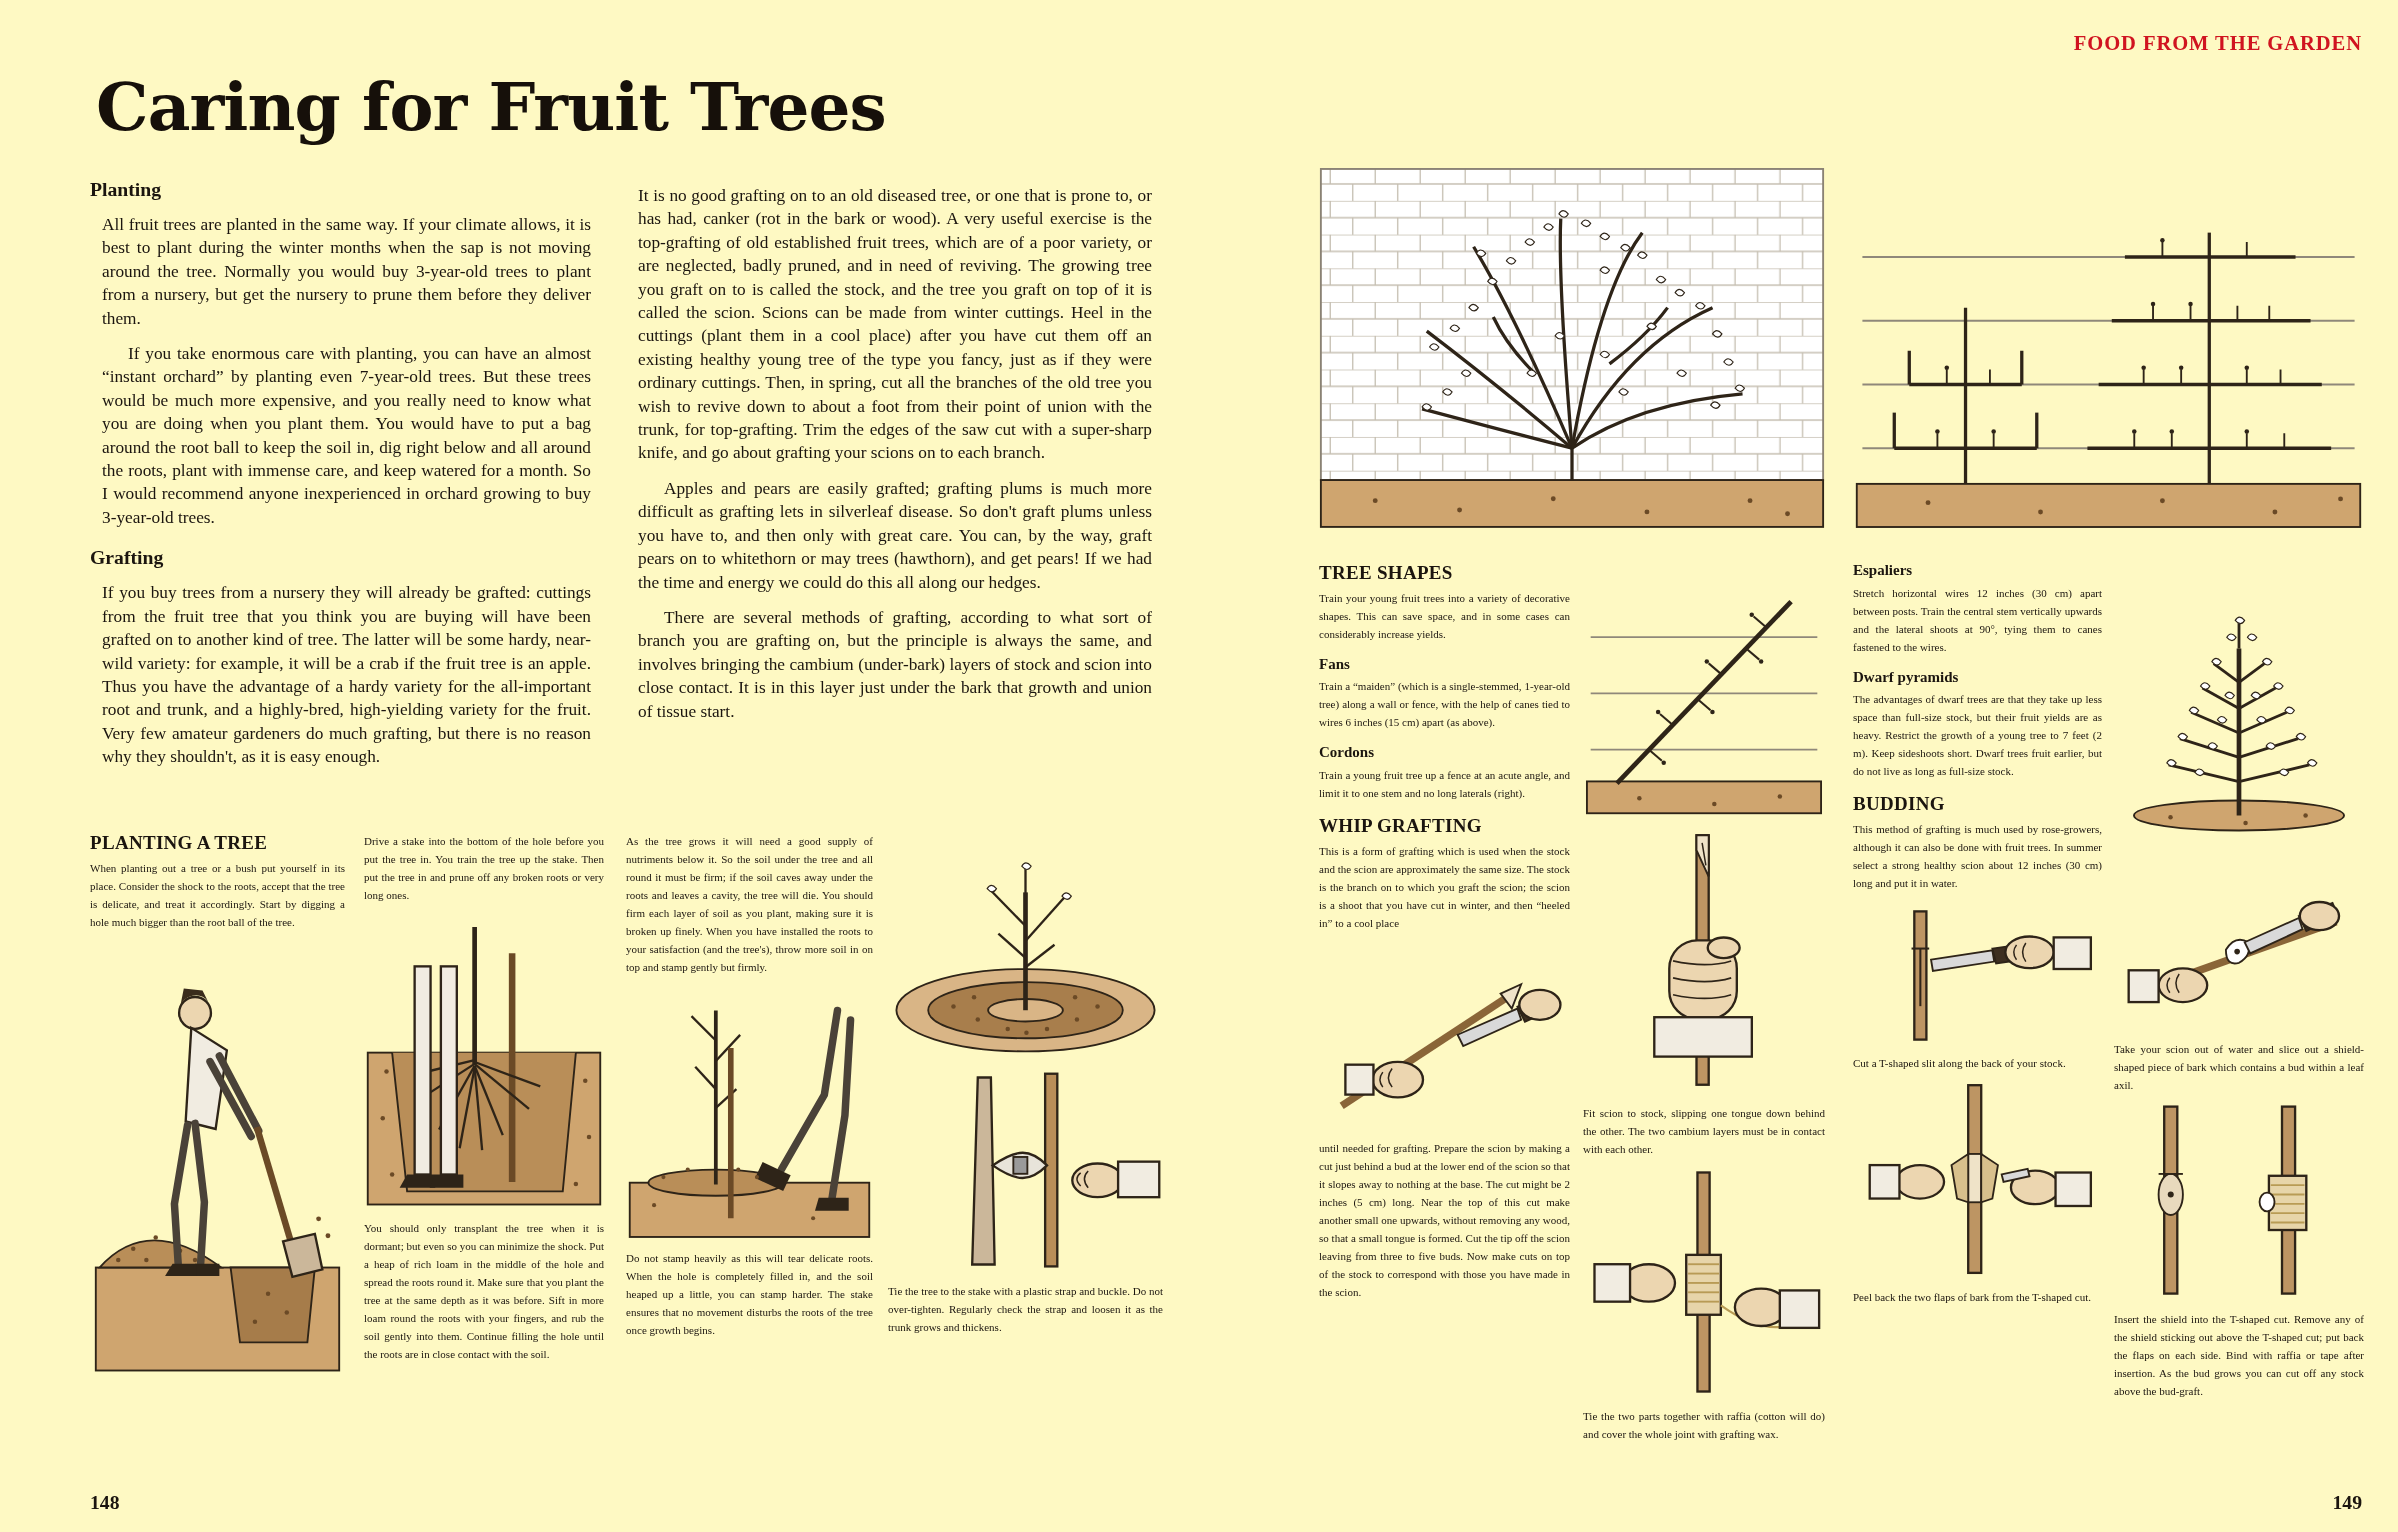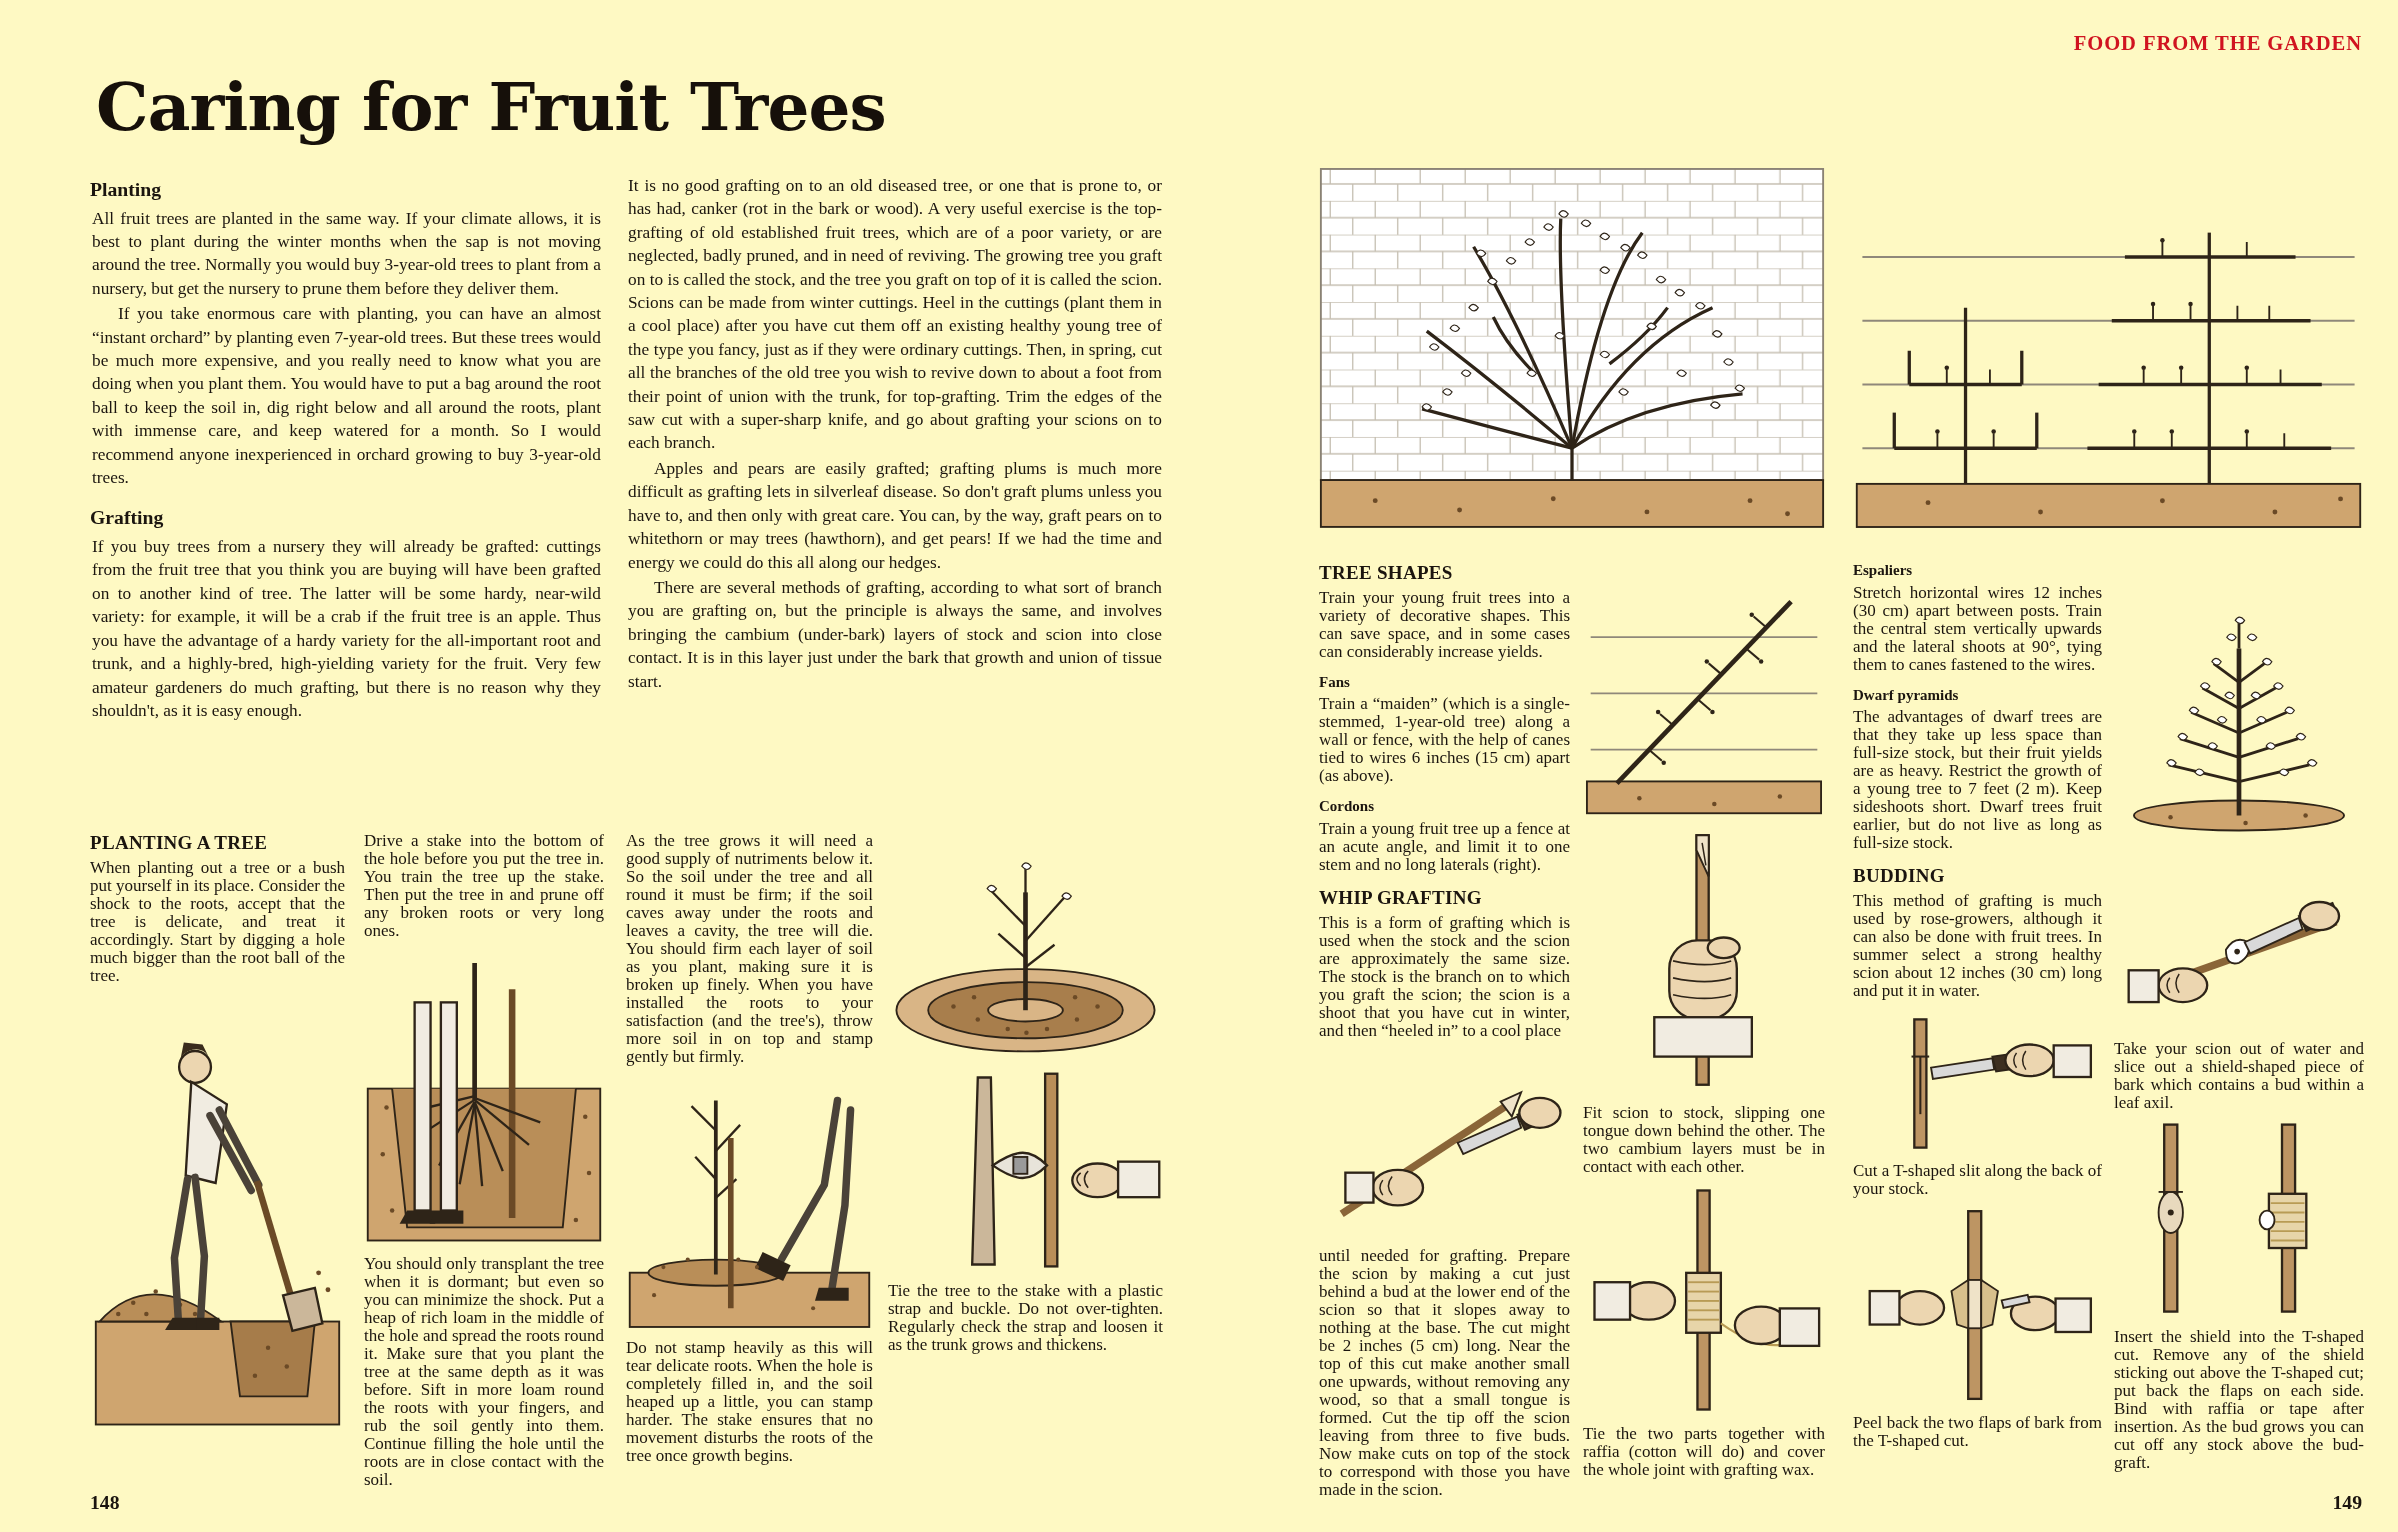--- a/index.html
+++ b/index.html
@@ -2,25 +2,25 @@
 <html style="font-size:15px"><head>
 <meta charset="utf-8">
 <style>
   html,body{margin:0;padding:0;background:#e8e6e1;}
   .spread{position:relative;width:2399px;height:1533px;background:#fef9c3;overflow:hidden;
           font-family:"Liberation Serif", serif;color:#1b150f;}
   .abs{position:absolute;}
   .running-head{top:32px;right:37px;font-size:20.6px;font-weight:bold;color:#d01420;letter-spacing:0.9px;}
   .title{left:88px;top:60px;margin:8px;font-size:66px;font-weight:bold;letter-spacing:-0.9px;color:#16100a;
          font-family:"DejaVu Serif", serif;}
-  .body{font-size:17.3px;line-height:23.4px;text-align:justify;margin:2px;font-family:Liberation Serif, serif;}
+  .body{font-size:17.3px;line-height:23.4px;text-align:justify;margin:12px;font-family:Liberation Serif, serif;}
   .ind{text-indent:26px;}
   .h-sub{font-size:19.7px;font-weight:bold;margin:0 0 5.6px 0;}
   .mt{margin-top:17px;}
-  .cap{font-size:17px;line-height:18px;text-align:justify;margin:0 0 7.5px 0;}
+  .cap{font-size:11px;line-height:18px;text-align:justify;margin:0 0 7.5px 0;}
   .h-caps{font-size:19px;font-weight:bold;margin:0 0 4.7px 0;letter-spacing:0.3px;}
   .h-bold{font-size:15px;font-weight:bold;margin:0 0 4.7px 0;}
   .sect{margin-bottom:13px;}
   .fig{margin:3.7px 0 7.5px 0;width:100%;}
   .fig svg{display:block;width:100%;height:100%;}
   .colA{left:90px;top:178px;width:513px;}
   .colB{left:626px;top:172px;width:538px;}
   .sub1{left:90px;top:832px;width:255px;}
   .sub2{left:364px;top:832px;width:240px;}
   .sub3{left:626px;top:832px;width:247px;}

